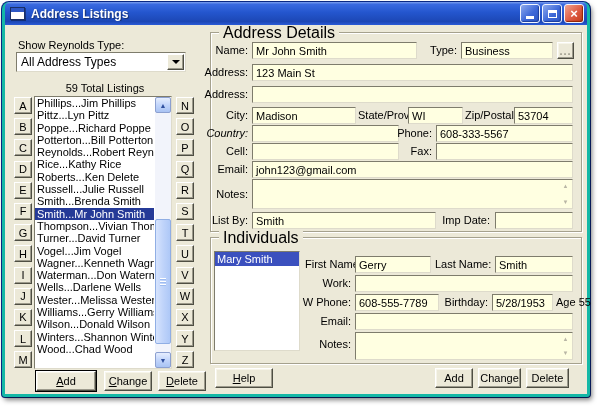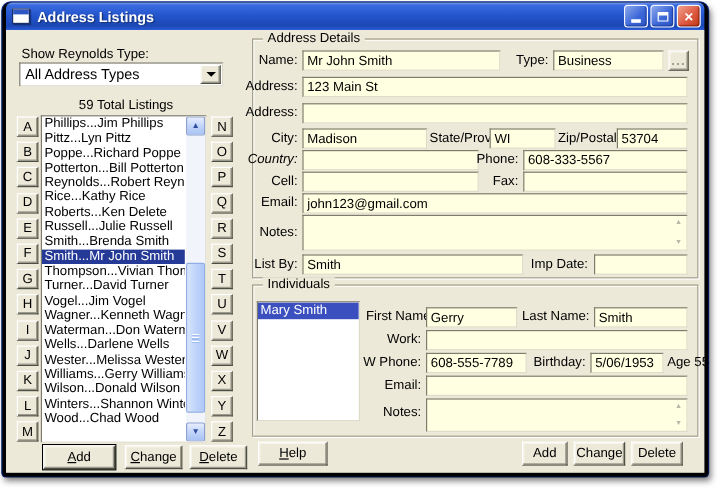--- a/index.html
+++ b/index.html
@@ -1,21 +1,21 @@
 <!DOCTYPE html>
 <html><head>
 <meta charset="utf-8">
 <style>
   * { box-sizing: border-box; }
   body { margin:0; font-family:"Liberation Sans", sans-serif; background:#fff; }
   .screen { position:relative; width:600px; height:410px; background:#FFFFFF; overflow:hidden; }
 
   
   .window { position:absolute; left:2px; top:2px; width:588px; height:395px;
-    background:#000000; border-radius:7px 7px 3px 3px; padding:0 3px 3px 3px;
+    background:#14b8a6; border-radius:7px 7px 3px 3px; padding:0 3px 3px 3px;
     box-shadow:2px 3px 5px rgba(0,0,0,.5), 0 0 0 1px #0B2A8A; }
   .titlebar { height:23px; display:flex; align-items:center; padding:0 3px 0 5px;
     background:linear-gradient(180deg,#7C9FEE 0%,#3A6AE0 10%,#2456CE 45%,#1C47B5 85%,#2A5BD7 100%);
     border-radius:5px 5px 0 0; }
   .app-icon { width:15px; height:13px; position:relative; background:#FFFFFF; border:1px solid #1A2F66;
     box-shadow:1px 1px 0 rgba(0,0,0,.35); }
   .app-icon::before { content:""; position:absolute; left:0; top:0; right:0; height:4px; background:#2E57C4; }
   .title { color:#fff; font-weight:bold; font-size:12px; text-shadow:1px 1px 1px #16306E; margin-left:6px; flex:1;
     white-space:nowrap; overflow:hidden; }
   .winbtns { display:flex; }
@@ -41,21 +41,21 @@
   .mini-arrow.up { top:3px; } .mini-arrow.dn { bottom:3px; }
 
   .btn { position:absolute; background:#ECE9D8; border:1px solid; border-color:#FFFFFF #4E4E43 #4E4E43 #FFFFFF;
     box-shadow:inset -1px -1px 0 #9C9A8C, inset 1px 1px 0 #F7F5EA; font-size:11px; font-family:inherit;
     display:flex; align-items:center; justify-content:center; padding:0; cursor:default; color:#000; }
   .btn.default { box-shadow:0 0 0 1px #000, inset -1px -1px 0 #9C9A8C, inset 1px 1px 0 #F7F5EA; }
   .mn { display:block; } .mn::first-letter { text-decoration:underline; }
   .btn.disabled-dots { color:#9C9A8C; font-weight:bold; letter-spacing:1px; }
 
   .group { position:absolute; border:1px solid #A5A18D; box-shadow:1px 1px 0 #FFFFFF, inset 1px 1px 0 #FFFFFF; }
-  .group-title { position:absolute; top:-7px; left:8px; background:#ECE9D8; padding:0 4px; font-size:11px; line-height:13px; }
+  .group-title { position:absolute; top:-7px; left:8px; background:#ECE9D8; padding:0 4px; font-size:16px; line-height:13px; }
 
   
   .combo { position:absolute; left:11px; top:27px; width:170px; height:20px; background:#fff;
     border:1px solid; border-color:#7E7C6C #DEDBCB #DEDBCB #7E7C6C; display:flex; align-items:center; }
   .combo-text { flex:1; padding-left:4px; font-size:12px; white-space:nowrap; overflow:hidden; }
   .combo-btn { width:17px; height:16px; margin-right:1px; background:#ECE9D8; border:1px solid;
     border-color:#FFFFFF #4E4E43 #4E4E43 #FFFFFF; box-shadow:inset -1px -1px 0 #9C9A8C;
     display:flex; align-items:center; justify-content:center; }
   .arrow-down { width:0; height:0; border-left:4px solid transparent; border-right:4px solid transparent; border-top:4px solid #000; }
 
@@ -255,21 +255,21 @@
       <span class="field" style="left:350px; top:231px; width:76px;"><span>Gerry</span></span>
       <span class="lbl" style="left:430px; top:233px; width:56px;">Last Name:</span>
       <span class="field" style="left:490px; top:231px; width:78px;"><span>Smith</span></span>
 
       <span class="lbl" style="left:300px; top:252px; width:46px;">Work:</span>
       <span class="field" style="left:350px; top:250px; width:218px;"><span></span></span>
 
       <span class="lbl" style="left:295px; top:271px; width:51px;">W Phone:</span>
       <span class="field" style="left:350px; top:269px; width:84px;"><span>608-555-7789</span></span>
       <span class="lbl" style="left:437px; top:271px; width:46px;">Birthday:</span>
-      <span class="field" style="left:487px; top:269px; width:61px;"><span>5/06/1953</span></span>
+      <span class="field" style="left:487px; top:269px; width:61px;"><span>5/28/1953</span></span>
       <span class="static" style="left:551px; top:271px;">Age 55</span>
 
       <span class="lbl" style="left:300px; top:290px; width:46px;">Email:</span>
       <span class="field" style="left:350px; top:288px; width:218px;"><span></span></span>
 
       <span class="lbl" style="left:300px; top:313px; width:46px;">Notes:</span>
       <span class="field notes" style="left:350px; top:307px; width:218px; height:28px;"><span></span>
         <span class="mini-arrow up">▲</span>
         <span class="mini-arrow dn">▼</span>
       </span>

